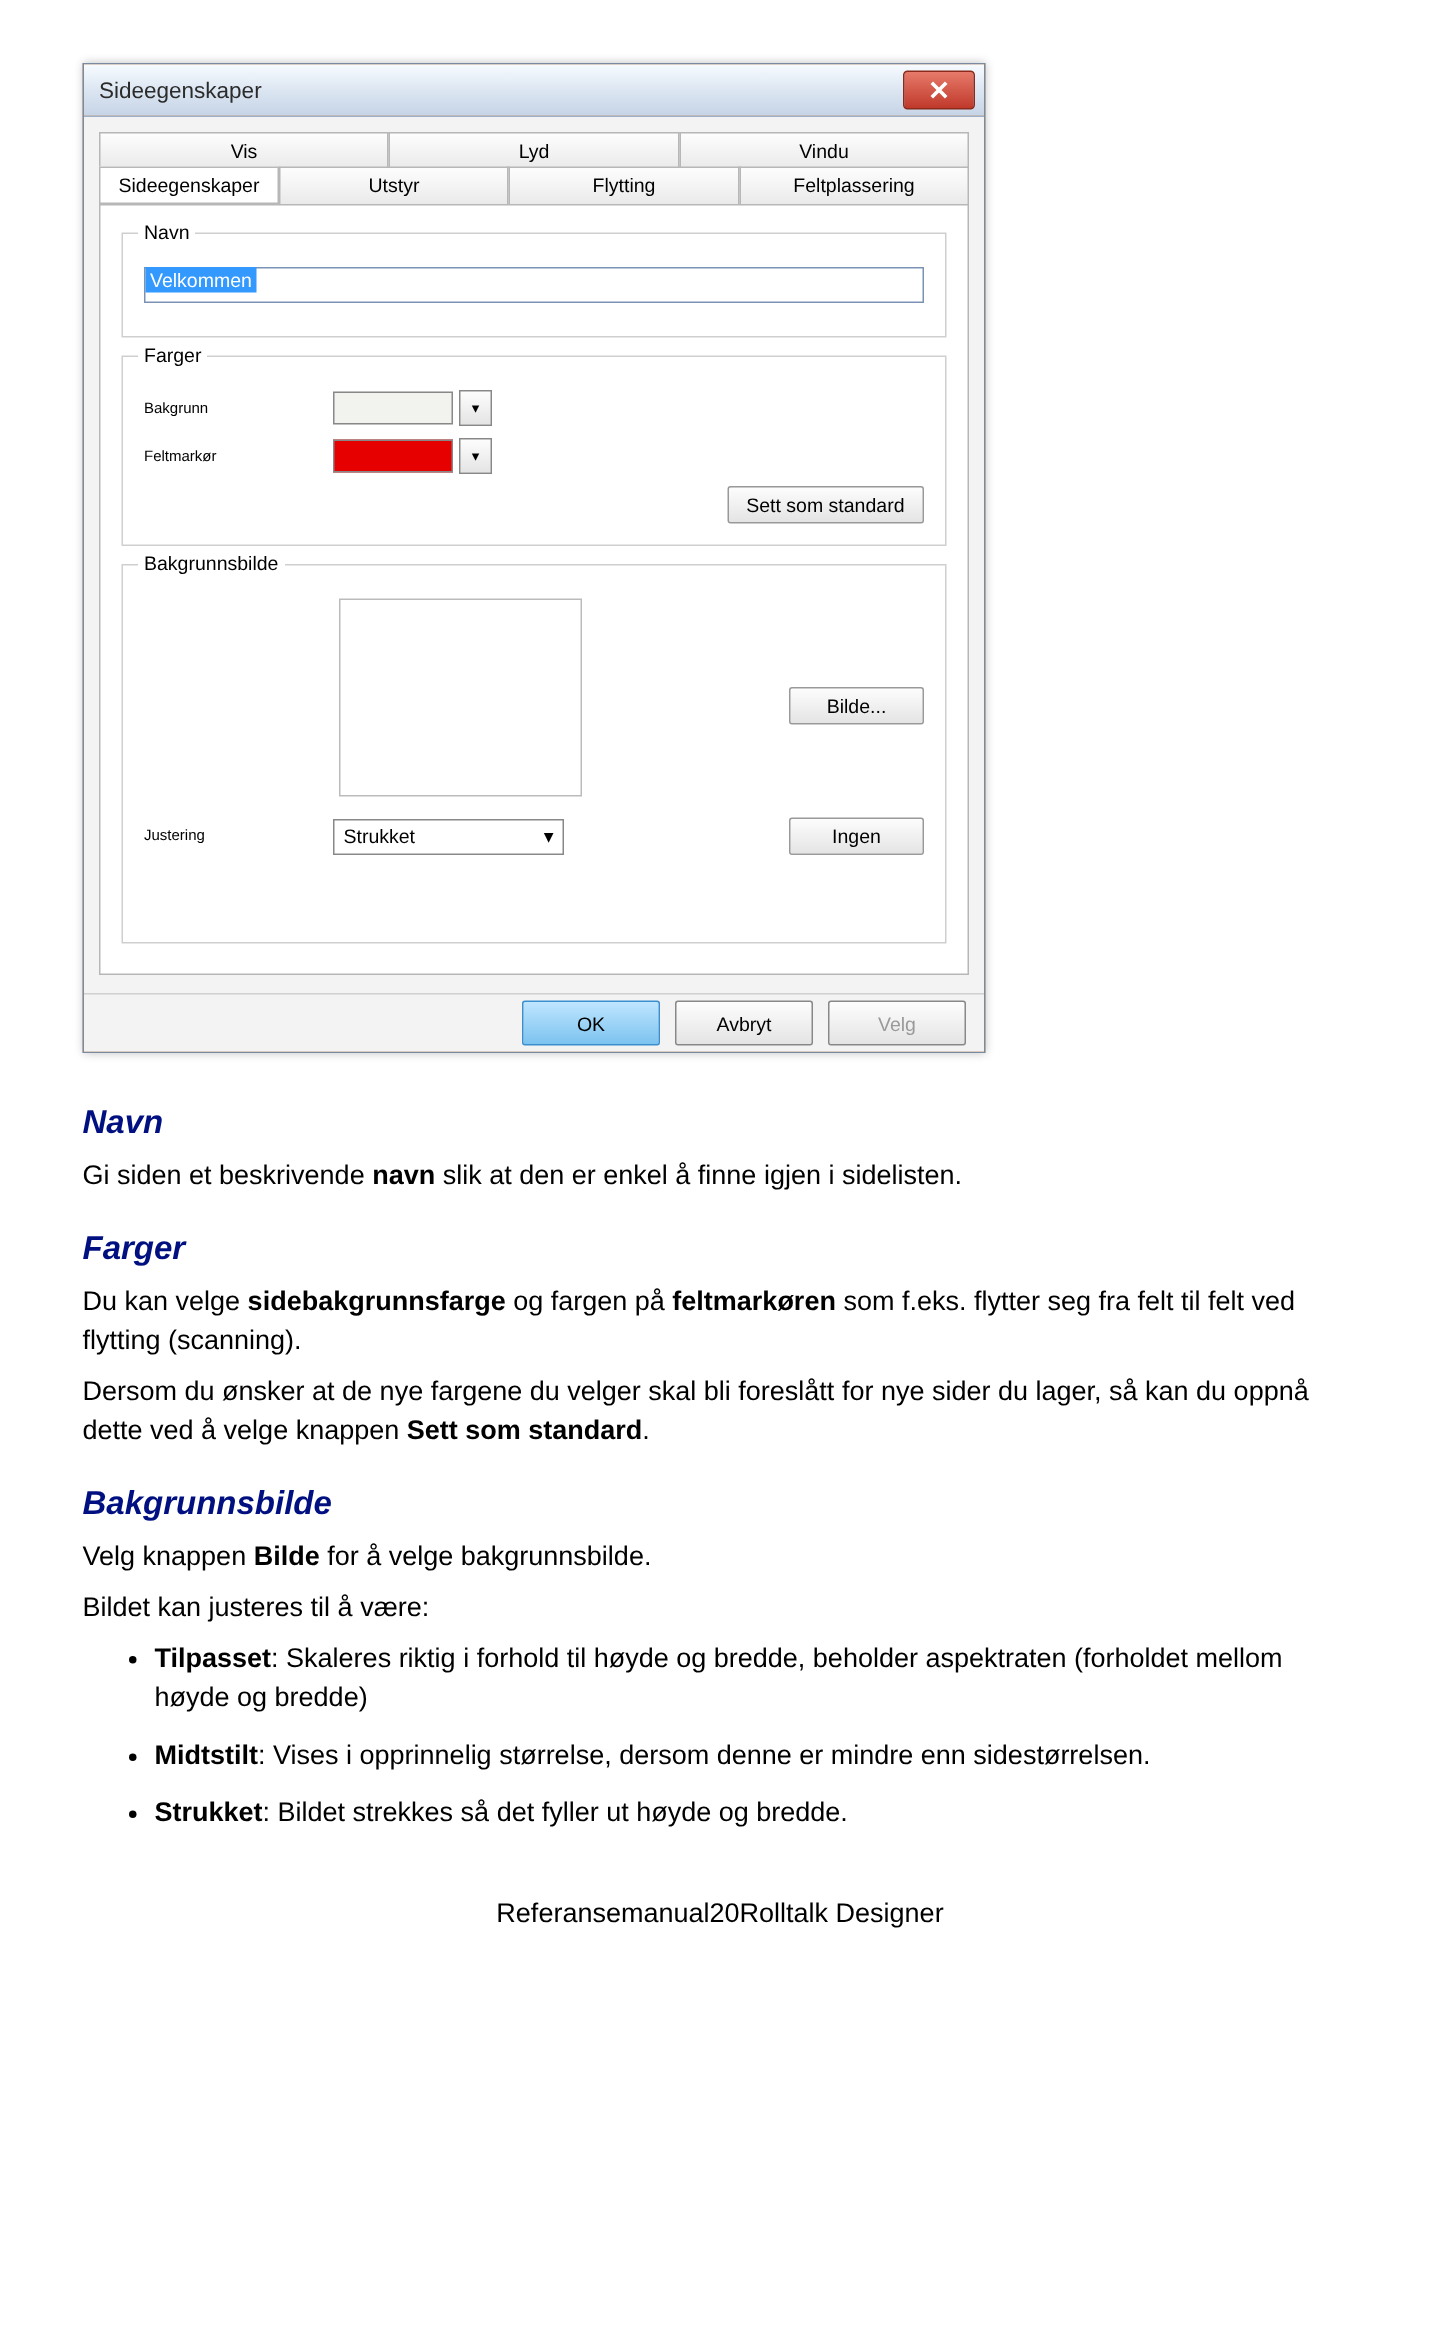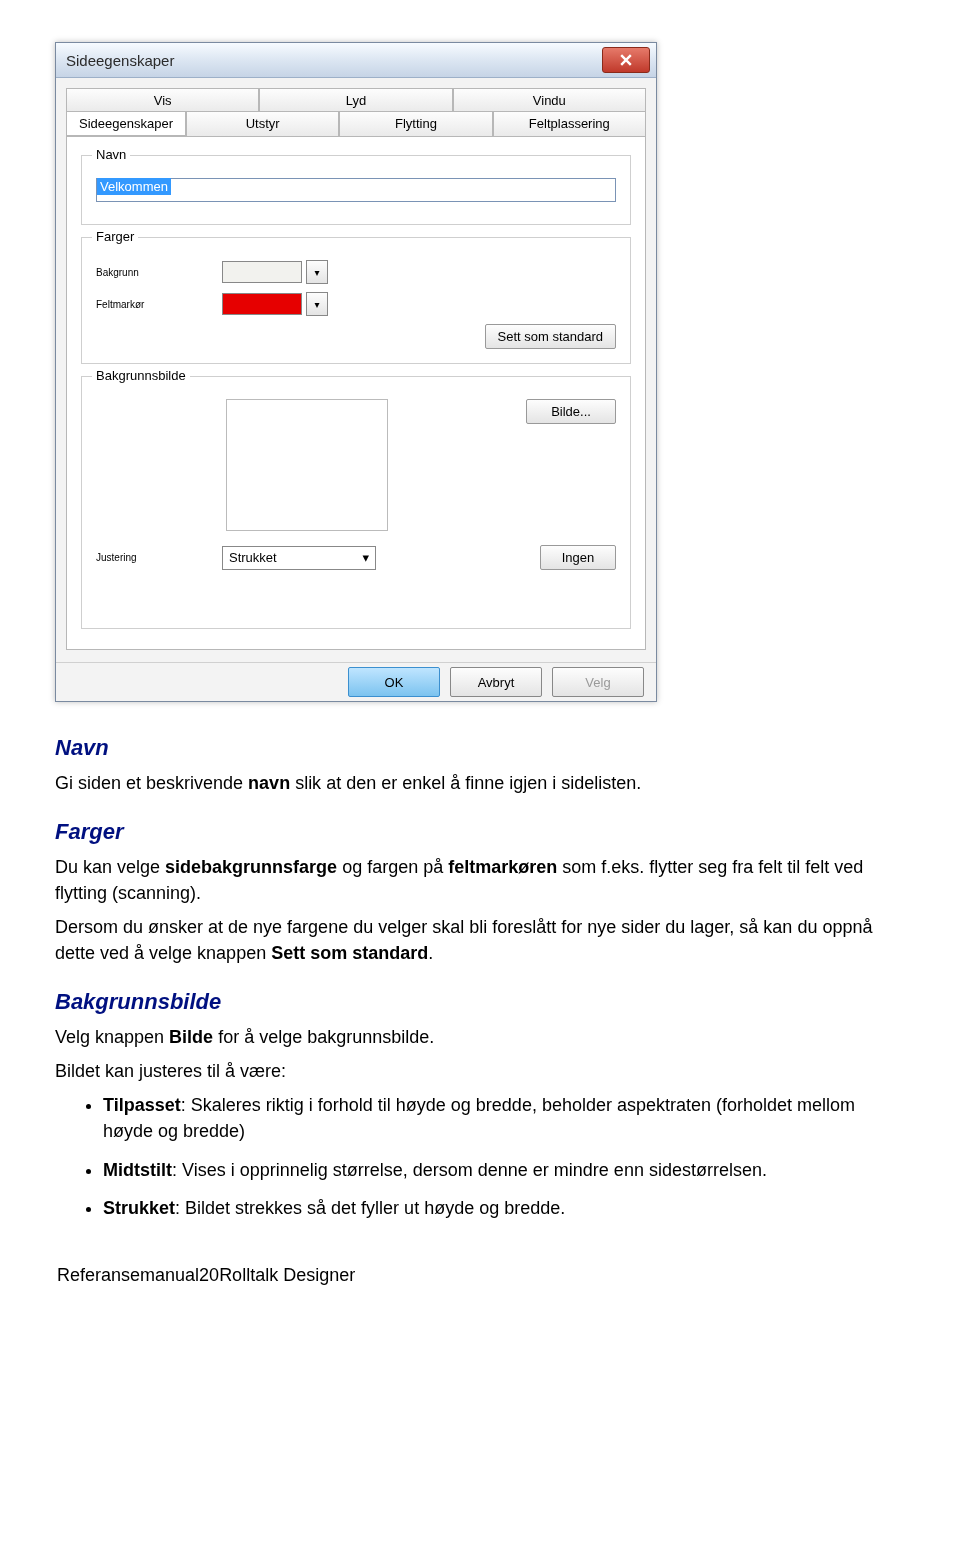--- a/index.html
+++ b/index.html
@@ -34,21 +34,21 @@
 .footer-bar{background:#f3f3f3;border-top:1px solid #d0d0d0;padding:4px 12px;display:flex;justify-content:flex-end;gap:10px}
 .footer-btn{width:90px;height:28px;border:1px solid #888;background:linear-gradient(#fdfdfd,#e4e4e4);border-radius:2px;font-size:13px;display:flex;align-items:center;justify-content:center}
 .ok-btn{background:linear-gradient(#bfe5ff,#7cc3ef);border:1px solid #3b8fcf}
 .disabled-btn{color:#9a9a9a}
 .text-body{font-size:18px;line-height:1.45}
 .h-ital{font-style:italic;font-weight:bold;color:#001080;font-size:22px;margin:20px 0 6px 0}
 .text-body p{margin:0 0 8px 0}
 .text-body strong{font-weight:bold}
 ul.bul{margin:6px 0 0 0;padding-left:48px}
 ul.bul li{margin-bottom:12px}
-.pg-footer{display:flex;justify-content:flex-start;font-size:18px;margin-top:44px;padding:0 2px}
+.pg-footer{display:flex;justify-content:center;font-size:18px;margin-top:44px;padding:0 2px}
 </style>
 </head>
 <body>
 
 <div class="page">
 
   <div class="dialog">
     <div class="titlebar">
       <span class="titlebar-text">Sideegenskaper</span>
       <span class="titlebar-spacer"></span>
@@ -98,35 +98,35 @@
               <span class="swatch-btn">▾</span>
             </span>
           </div>
           <div class="right-align">
             <button class="std-btn">Sett som standard</button>
           </div>
         </div>
 
         <div class="groupbox" style="padding-bottom:50px">
           <span class="group-legend">Bakgrunnsbilde</span>
-          <div style="display:flex;gap:20px;align-items:flex-start">
+          <div style="display:flex;gap:20px;align-items:center">
             <div style="width:110px"></div>
             <div class="img-preview"></div>
             <div class="btn-col" style="margin-left:auto">
               <button class="std-btn" style="width:90px">Bilde...</button>
             </div>
           </div>
           <div class="row" style="margin-top:4px">
             <span class="row-label">Justering</span>
             <span class="select-box">
               <span>Strukket</span>
               <span>▾</span>
             </span>
             <span style="flex:1"></span>
-            <button class="std-btn" style="width:76px">Ingen</button>
+            <button class="std-btn" style="width:90px">Ingen</button>
           </div>
         </div>
 
       </div>
     </div>
     <div class="footer-bar">
       <div class="footer-btn ok-btn">OK</div>
       <div class="footer-btn">Avbryt</div>
       <div class="footer-btn disabled-btn">Velg</div>
     </div>

